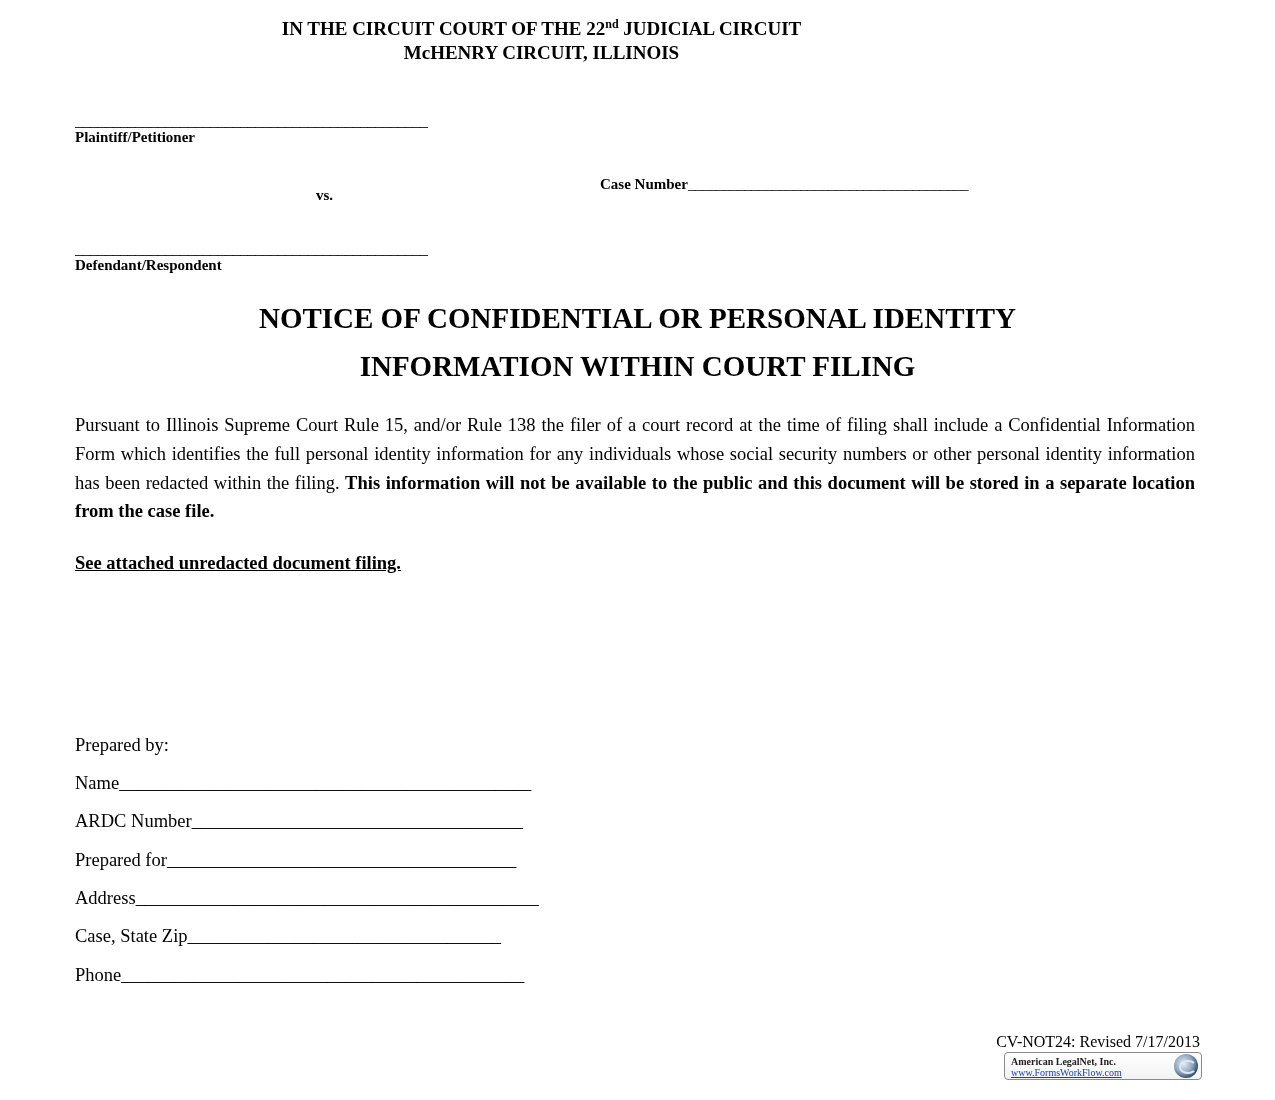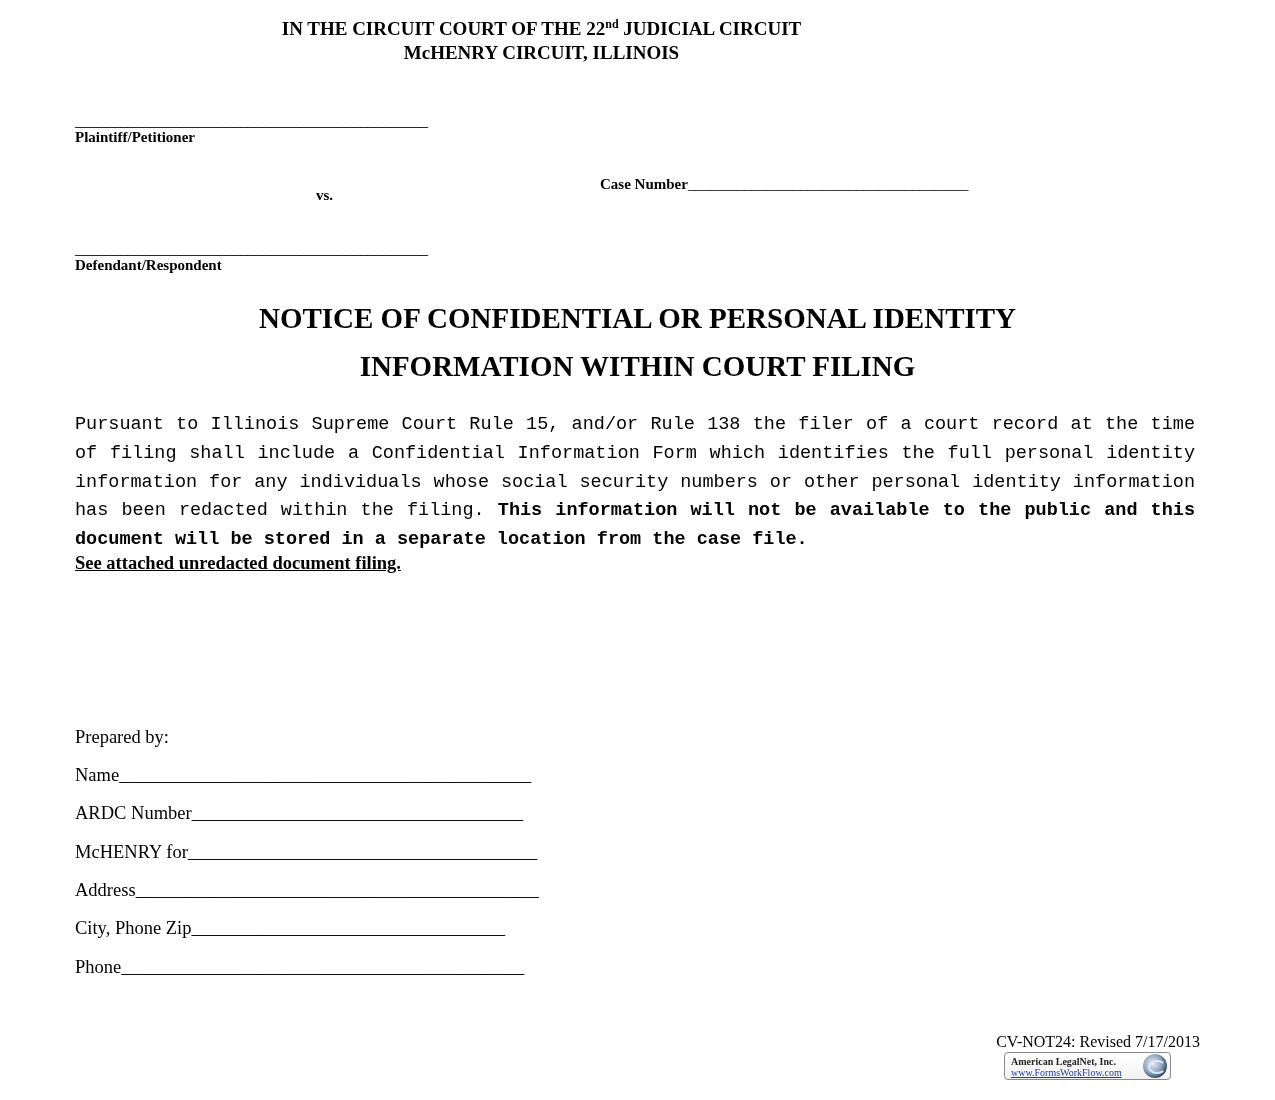--- a/index.html
+++ b/index.html
@@ -16,31 +16,30 @@
   .line-text { font-size: 16px; font-weight: bold; white-space: nowrap; }
   .blank { letter-spacing: -0.5px; font-weight: normal; }
   .party-label { font-size: 15px; font-weight: bold; }
   .title {
     left: 0; width: 1275px; text-align: center; font-weight: bold;
     font-size: 29px; line-height: 29px; transform: scaleX(1.0);
   }
   .para {
     left: 75px; width: 1120px; font-size: 18.5px; line-height: 28.8px;
     text-align: justify;
-    font-family: Liberation Mono, monospace;
   }
   .para b { font-weight: bold; }
   .see-attached {
     left: 75px; font-size: 18.5px; font-weight: bold; text-decoration: underline;
   }
-  .field-row { left: 75px; font-size: 18.5px; white-space: nowrap; }
+  .field-row { left: 75px; font-size: 18.5px; white-space: nowrap; margin-top: 8px; }
   .field-row .fill { letter-spacing: -0.3px; }
   .form-id { right: 75px; font-size: 16px; }
   .badge {
-    left: 1004px; top: 1052px; width: 167px; height: 28px;
+    left: 1004px; top: 1052px; width: 198px; height: 28px;
     border: 1px solid #8a8a8a; border-radius: 4px; box-sizing: border-box;
     background: linear-gradient(#ffffff, #f2f2f2);
   }
   .badge-name {
     position: absolute; left: 6px; top: 3px; font-size: 10px; font-weight: bold;
     color: #222; line-height: 11px;
   }
   .badge-url {
     position: absolute; left: 6px; top: 14px; font-size: 10px; color: #1a3fa8;
     text-decoration: underline; line-height: 11px; text-align: center;
@@ -75,23 +74,23 @@
 <div class="abs title" style="top:352px;">INFORMATION WITHIN COURT FILING</div>
 
 <div class="abs para" style="top:411px;"><span>Pursuant to Illinois Supreme Court Rule 15, and/or Rule 138 the filer of a court record at the time of filing shall include a Confidential Information Form which identifies the full personal identity information for any individuals whose social security numbers or other personal identity information has been redacted within the filing.  </span><b>This information will not be available to the public and this document will be stored in a separate location from the case file.</b></div>
 
 <div class="abs see-attached" style="top:553px;">See attached unredacted document filing.</div>
 
 <div class="abs field-row" style="top:727px;">Prepared by:</div>
 
 <div class="abs field-row" style="top:765px;"><span>Name</span><span class="fill">______________________________________________</span></div>
 <div class="abs field-row" style="top:803px;"><span>ARDC Number</span><span class="fill">_____________________________________</span></div>
-<div class="abs field-row" style="top:842px;"><span>McHENRY for</span><span class="fill">_______________________________________</span></div>
+<div class="abs field-row" style="top:842px;"><span>Prepared for</span><span class="fill">_______________________________________</span></div>
 <div class="abs field-row" style="top:880px;"><span>Address</span><span class="fill">_____________________________________________</span></div>
-<div class="abs field-row" style="top:918px;"><span>City, Phone Zip</span><span class="fill">___________________________________</span></div>
+<div class="abs field-row" style="top:918px;"><span>Case, State Zip</span><span class="fill">___________________________________</span></div>
 <div class="abs field-row" style="top:957px;"><span>Phone</span><span class="fill">_____________________________________________</span></div>
 
 <div class="abs form-id" style="top:1033px;">CV-NOT24: Revised 7/17/2013</div>
 
 <div class="abs badge">
   <div class="badge-name">American LegalNet, Inc.</div>
   <div class="badge-url">www.FormsWorkFlow.com</div>
   <div class="globe"></div>
 </div>
 

